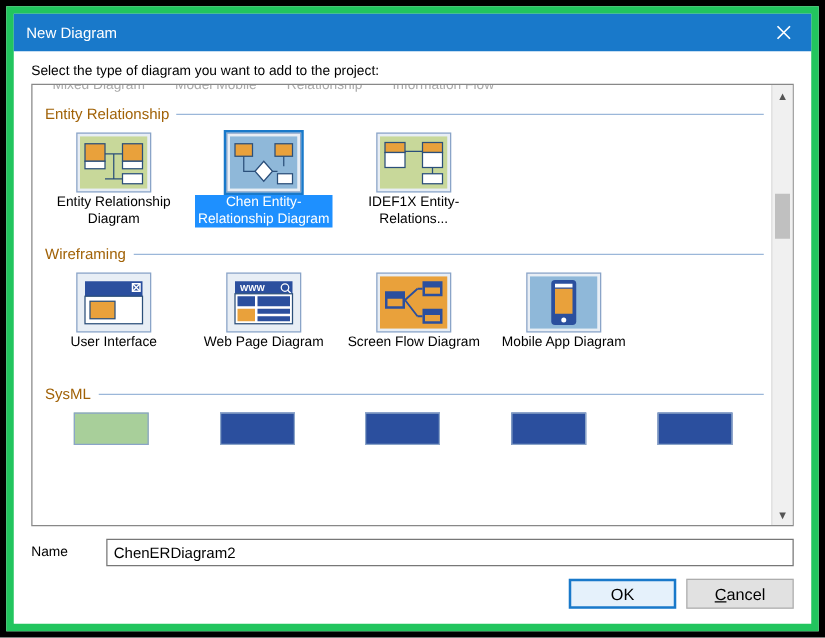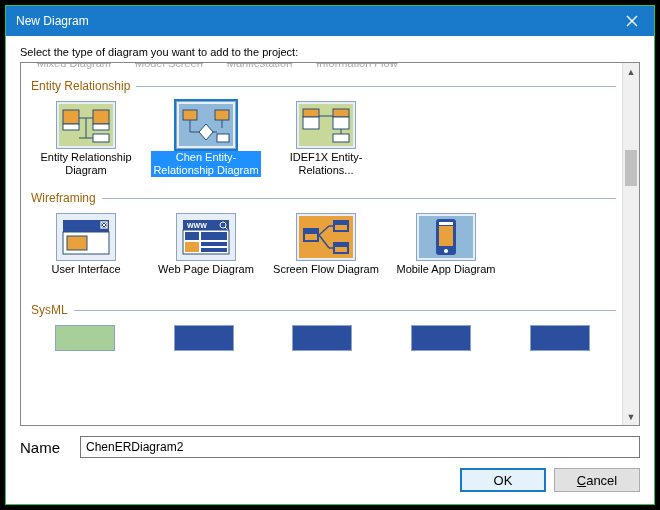--- a/index.html
+++ b/index.html
@@ -7,21 +7,21 @@
     font-family: "Segoe UI", Tahoma, sans-serif;
     font-size: 12px;
     background: #000;
     width: 660px; height: 510px;
     overflow: hidden;
   }
   .window {
     position: absolute; top: 5px; left: 5px;
     width: 650px; height: 500px;
     background: #fff;
-    border: 1px solid #22c55e;
+    border: 6px solid #22c55e;
     display: flex; flex-direction: column;
   }
   .titlebar {
     height: 30px; background: #1979ca; color: #fff;
     display: flex; align-items: center; padding: 0 0 0 10px;
     font-size: 12px;
   }
   .titlebar .title { flex: 1; }
   .titlebar .close {
     width: 45px; height: 30px; display: flex; align-items: center; justify-content: center;
@@ -64,21 +64,21 @@
   }
   .item .thumb {
     width: 60px; height: 48px; background:#e8eef5; border:1px solid #8aa4c8;
     display:flex; align-items:center; justify-content:center; margin-bottom:2px;
   }
   .item .label { font-size: 11px; line-height: 13px; min-height: 26px; }
   .item.selected { }
   .item.selected .thumb { outline: 2px solid #1979ca; }
   .item.selected .label { background:#1e90ff; color:#fff; padding: 0 2px; }
   .namerow { display:flex; align-items:center; gap:10px; margin-top:10px; }
-  .namerow label { width: 50px; font-size: 15px; }
+  .namerow label { width: 50px; font-size: 11px; }
   .namerow input {
     flex:1; height: 22px; border:1px solid #777; padding: 2px 5px; font-size: 12px;
     font-family: inherit;
   }
   .buttons { display:flex; justify-content:flex-end; gap:8px; margin-top:10px; }
   .buttons button {
     width: 86px; height: 24px; font-size: 13px; font-family: inherit;
     background: #e1e1e1; border: 1px solid #adadad; cursor: pointer;
   }
   .buttons button.ok { border: 2px solid #1979ca; background:#e5f1fb; }
@@ -101,22 +101,22 @@
     </div>
   </div>
   <div class="body">
     <div class="instruction">Select the type of diagram you want to add to the project:</div>
 
     <div class="listframe">
       <div class="listscroll">
 
         <div class="cutrow">
           <span>Mixed Diagram</span>
-          <span>Model Screen</span>
-          <span>Manifestation</span>
+          <span>Model Mobile</span>
+          <span>Relationship</span>
           <span>Information Flow</span>
         </div>
 
         <div class="section-title">
           <span>Entity Relationship</span>
             <span class="line"></span>
         </div>
         <div class="item-row">
           <div class="item">
             <div class="thumb">

